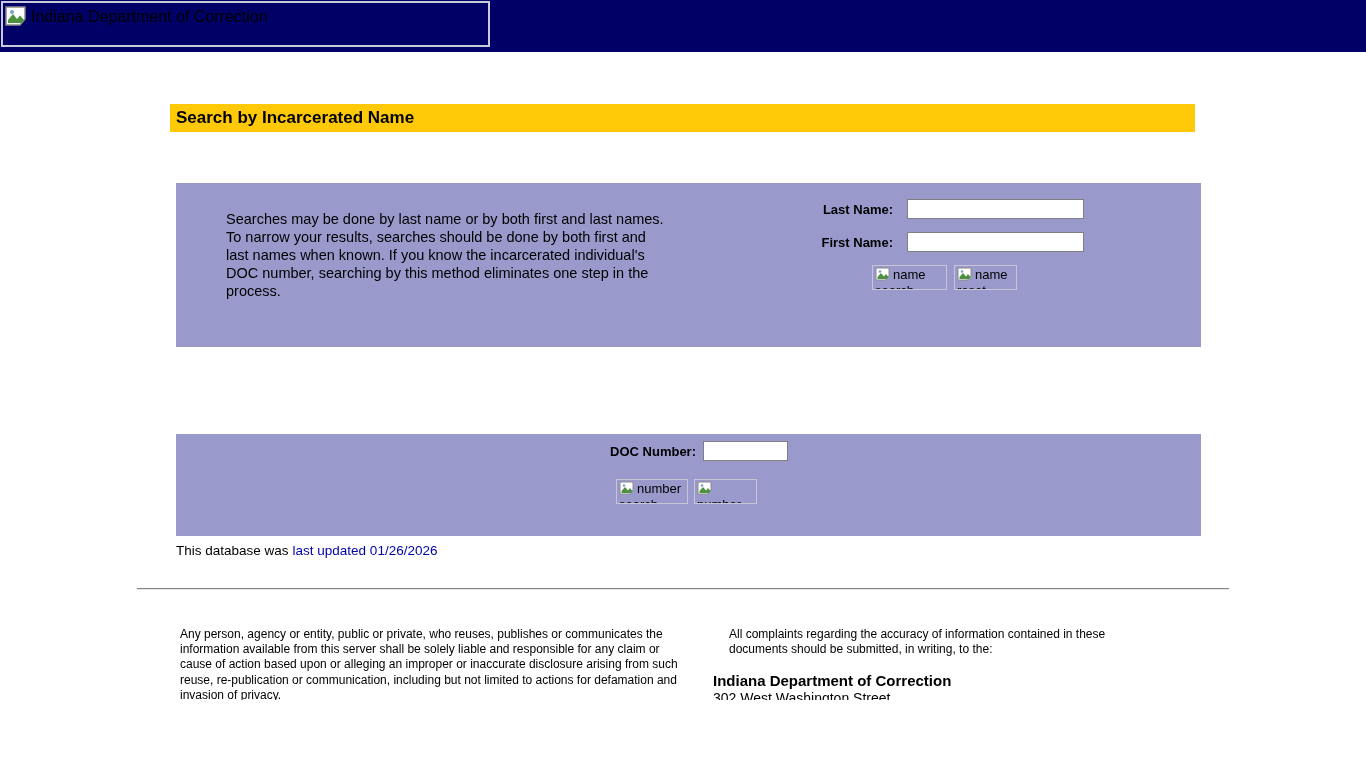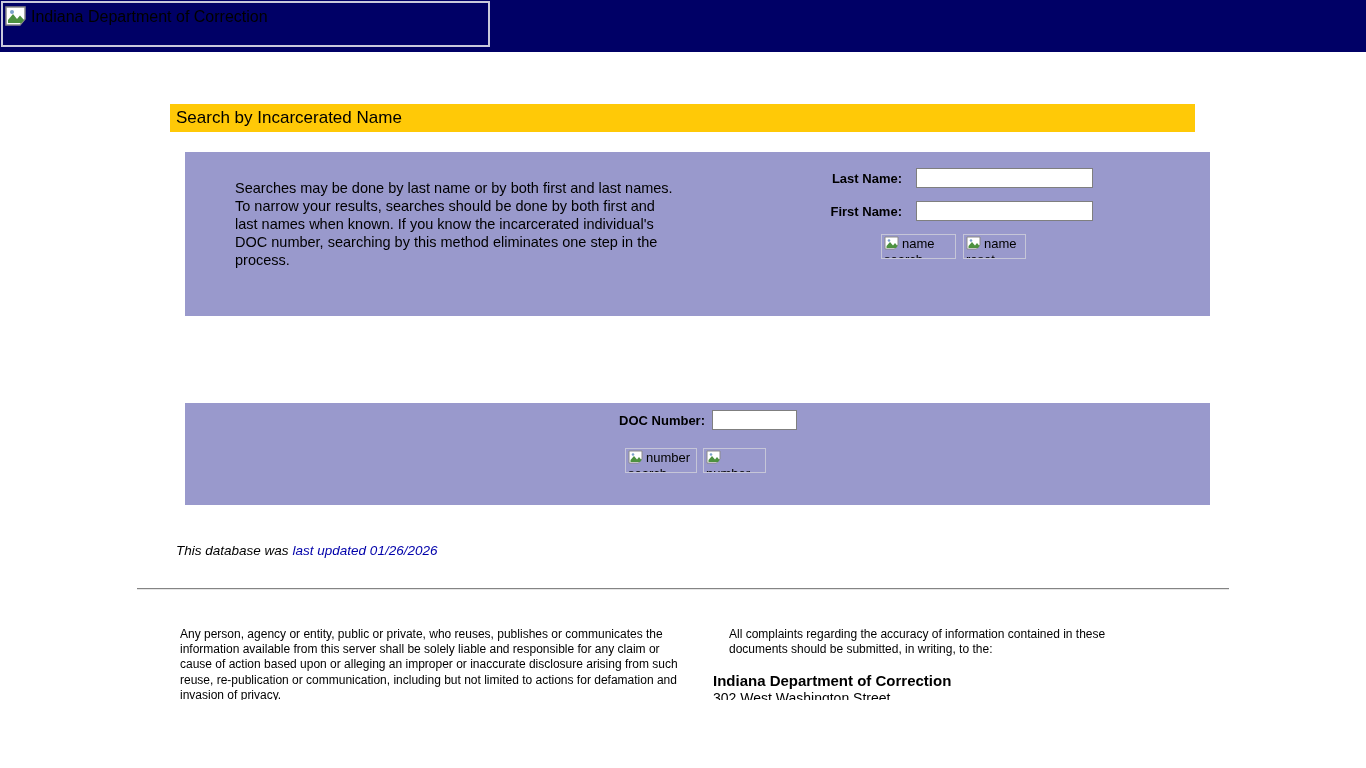--- a/index.html
+++ b/index.html
@@ -13,26 +13,26 @@
               border: 2px solid #c9c9dc; display: flex; align-items: flex-start;
               padding: 3px 2px; overflow: hidden; }
   .logo-box .alt-text { font-size: 16px; color: #000000; margin-left: 4px; margin-top: 2px; white-space: nowrap; }
 
   
   .page-title { position: absolute; left: 0; top: 66px; width: 1366px; text-align: center;
                 font-size: 17px; color: #000099; }
 
   
   .section-bar { position: absolute; left: 170px; width: 1025px; height: 28px; background: #FFC907;
-                 font-size: 17px; color: #000; line-height: 28px; padding-left: 6px; }
+                 font-size: 17px; color: #000; line-height: 28px; padding-left: 6px; font-weight: bold; }
   .section-bar.name { top: 104px; }
   .section-bar.doc  { top: 334px; height: 29px; line-height: 29px; }
 
   
-  .panel { position: absolute; left: 185px; width: 1025px; background: #9999CC; }
+  .panel { position: absolute; left: 176px; width: 1025px; background: #9999CC; margin-top: 31px; }
   .panel.name { top: 152px; height: 164px; }
   .panel.doc  { top: 403px; height: 102px; }
 
   .desc { position: absolute; left: 50px; top: 27px; width: 438px;
           font-size: 14.5px; line-height: 18px; color: #000; white-space: pre-wrap; }
 
   .field-label { position: absolute; text-align: right; font-weight: bold; font-size: 13px; line-height: 21px; color: #000; }
   .lbl-last  { left: 600px; top: 16px; width: 117px; }
   .lbl-first { left: 600px; top: 49px; width: 117px; }
   .lbl-doc   { left: 380px; top: 7px;  width: 140px; }
@@ -48,21 +48,21 @@
              border: 1px solid #c6c6d8; font-family: "Liberation Sans", sans-serif;
              font-size: 13px; line-height: 16px; color: #000; text-align: left;
              padding: 1px 2px; cursor: pointer; }
   .img-btn .bicon { display: inline-block; width: 16px; height: 14px; margin-right: 2px; vertical-align: -2px; }
   .btn-name-search   { left: 696px; top: 82px; width: 75px; }
   .btn-name-reset    { left: 778px; top: 82px; width: 63px; }
   .btn-number-search { left: 440px; top: 45px; width: 72px; }
   .btn-number-reset  { left: 518px; top: 45px; width: 63px; }
 
   
-  .status-line { position: absolute; left: 176px; top: 543px; font-size: 13.5px; color: #000; font-style: italic; }
+  .status-line { position: absolute; left: 176px; top: 543px; font-size: 13.5px; color: #000; }
   .status-line a { color: #0000AA; text-decoration: none; margin-left: 4px; }
 
   
   .divider { position: absolute; left: 137px; top: 588px; width: 1092px; height: 2px;
              background: #848484; border-bottom: 1px solid #e6e6e6; }
 
   
   .footer-left { position: absolute; left: 180px; top: 627px; width: 506px;
                  font-size: 12px; line-height: 15.2px; color: #000; }
   .footer-right { position: absolute; left: 713px; top: 627px; width: 430px; color: #000; }

